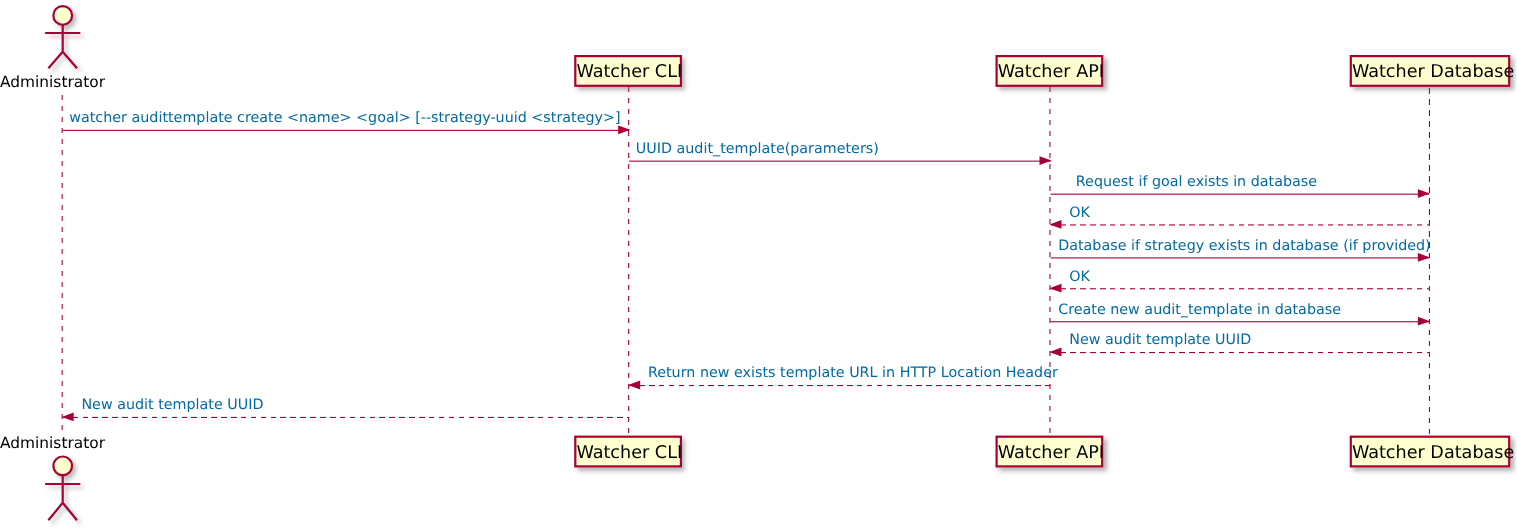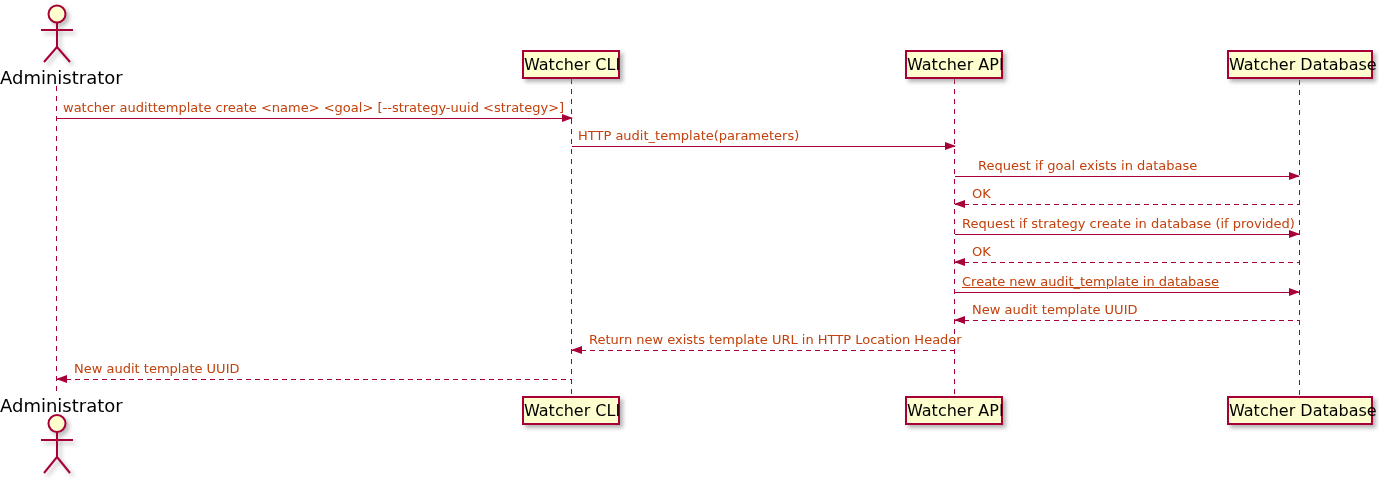--- a/index.html
+++ b/index.html
@@ -28,42 +28,42 @@
     text-align: center;
     font-size: 16px;
     line-height: 25px;
     white-space: nowrap;
   }
   
   .actor-label {
     position: absolute;
     width: 114px;
     text-align: left;
-    font-size: 18px;
+    font-size: 14px;
     white-space: nowrap;
   }
   .actor-figure { position: absolute; filter: drop-shadow(3px 3px 2px rgba(120,120,120,0.5)); }
   
   .message { position: absolute; height: 0; }
   .msg-line {
     position: absolute;
     left: 0; right: 0; top: 0;
     height: 1px;
     background: #A80036;
   }
   .message.dashed .msg-line {
     background: none;
     background-image: repeating-linear-gradient(90deg, #A80036 0px, #A80036 5px, transparent 5px, transparent 9px);
   }
   .msg-label {
     position: absolute;
     bottom: 3px;
     white-space: nowrap;
     font-size: 13px;
-    color: #c2410c;
+    color: #0369a1;
   }
   .arrowhead {
     position: absolute;
     width: 0; height: 0;
     top: -4px;
     border-top: 4px solid transparent;
     border-bottom: 4px solid transparent;
   }
   .arrowhead.right { right: -1px; border-left: 11px solid #A80036; }
   .arrowhead.left  { left: -1px;  border-right: 11px solid #A80036; }
@@ -91,51 +91,51 @@
   <div class="pbox" style="left:905px; top:50px; width:94px;">Watcher API</div>
   <div class="pbox" style="left:1227px; top:50px; width:142px;">Watcher Database</div>
 
   <div class="message solid" style="left:57px; top:118px; width:515px;">
     <div class="msg-label" style="left:6px;">watcher audittemplate create &lt;name&gt; &lt;goal&gt; [--strategy-uuid &lt;strategy&gt;]</div>
     <div class="msg-line"></div>
     <span class="arrowhead right"></span>
   </div>
 
   <div class="message solid" style="left:572px; top:146px; width:383px;">
-    <div class="msg-label" style="left:6px;">HTTP audit_template(parameters)</div>
+    <div class="msg-label" style="left:6px;">UUID audit_template(parameters)</div>
     <div class="msg-line"></div>
     <span class="arrowhead right"></span>
   </div>
 
   <div class="message solid" style="left:955px; top:176px; width:344px;">
     <div class="msg-label" style="left:7px;margin-left:16px;">Request if goal exists in database</div>
     <div class="msg-line"></div>
     <span class="arrowhead right"></span>
   </div>
 
   <div class="message dashed" style="left:955px; top:204px; width:344px;">
     <div class="msg-label" style="left:17px;">OK</div>
     <div class="msg-line"></div>
     <span class="arrowhead left"></span>
   </div>
 
   <div class="message solid" style="left:955px; top:234px; width:344px;">
-    <div class="msg-label" style="left:7px;">Request if strategy create in database (if provided)</div>
+    <div class="msg-label" style="left:7px;">Database if strategy exists in database (if provided)</div>
     <div class="msg-line"></div>
     <span class="arrowhead right"></span>
   </div>
 
   <div class="message dashed" style="left:955px; top:262px; width:344px;">
     <div class="msg-label" style="left:17px;">OK</div>
     <div class="msg-line"></div>
     <span class="arrowhead left"></span>
   </div>
 
   <div class="message solid" style="left:955px; top:292px; width:344px;">
-    <div class="msg-label" style="left:7px;text-decoration:underline;">Create new audit_template in database</div>
+    <div class="msg-label" style="left:7px;">Create new audit_template in database</div>
     <div class="msg-line"></div>
     <span class="arrowhead right"></span>
   </div>
 
   <div class="message dashed" style="left:955px; top:320px; width:344px;">
     <div class="msg-label" style="left:17px;">New audit template UUID</div>
     <div class="msg-line"></div>
     <span class="arrowhead left"></span>
   </div>
 

